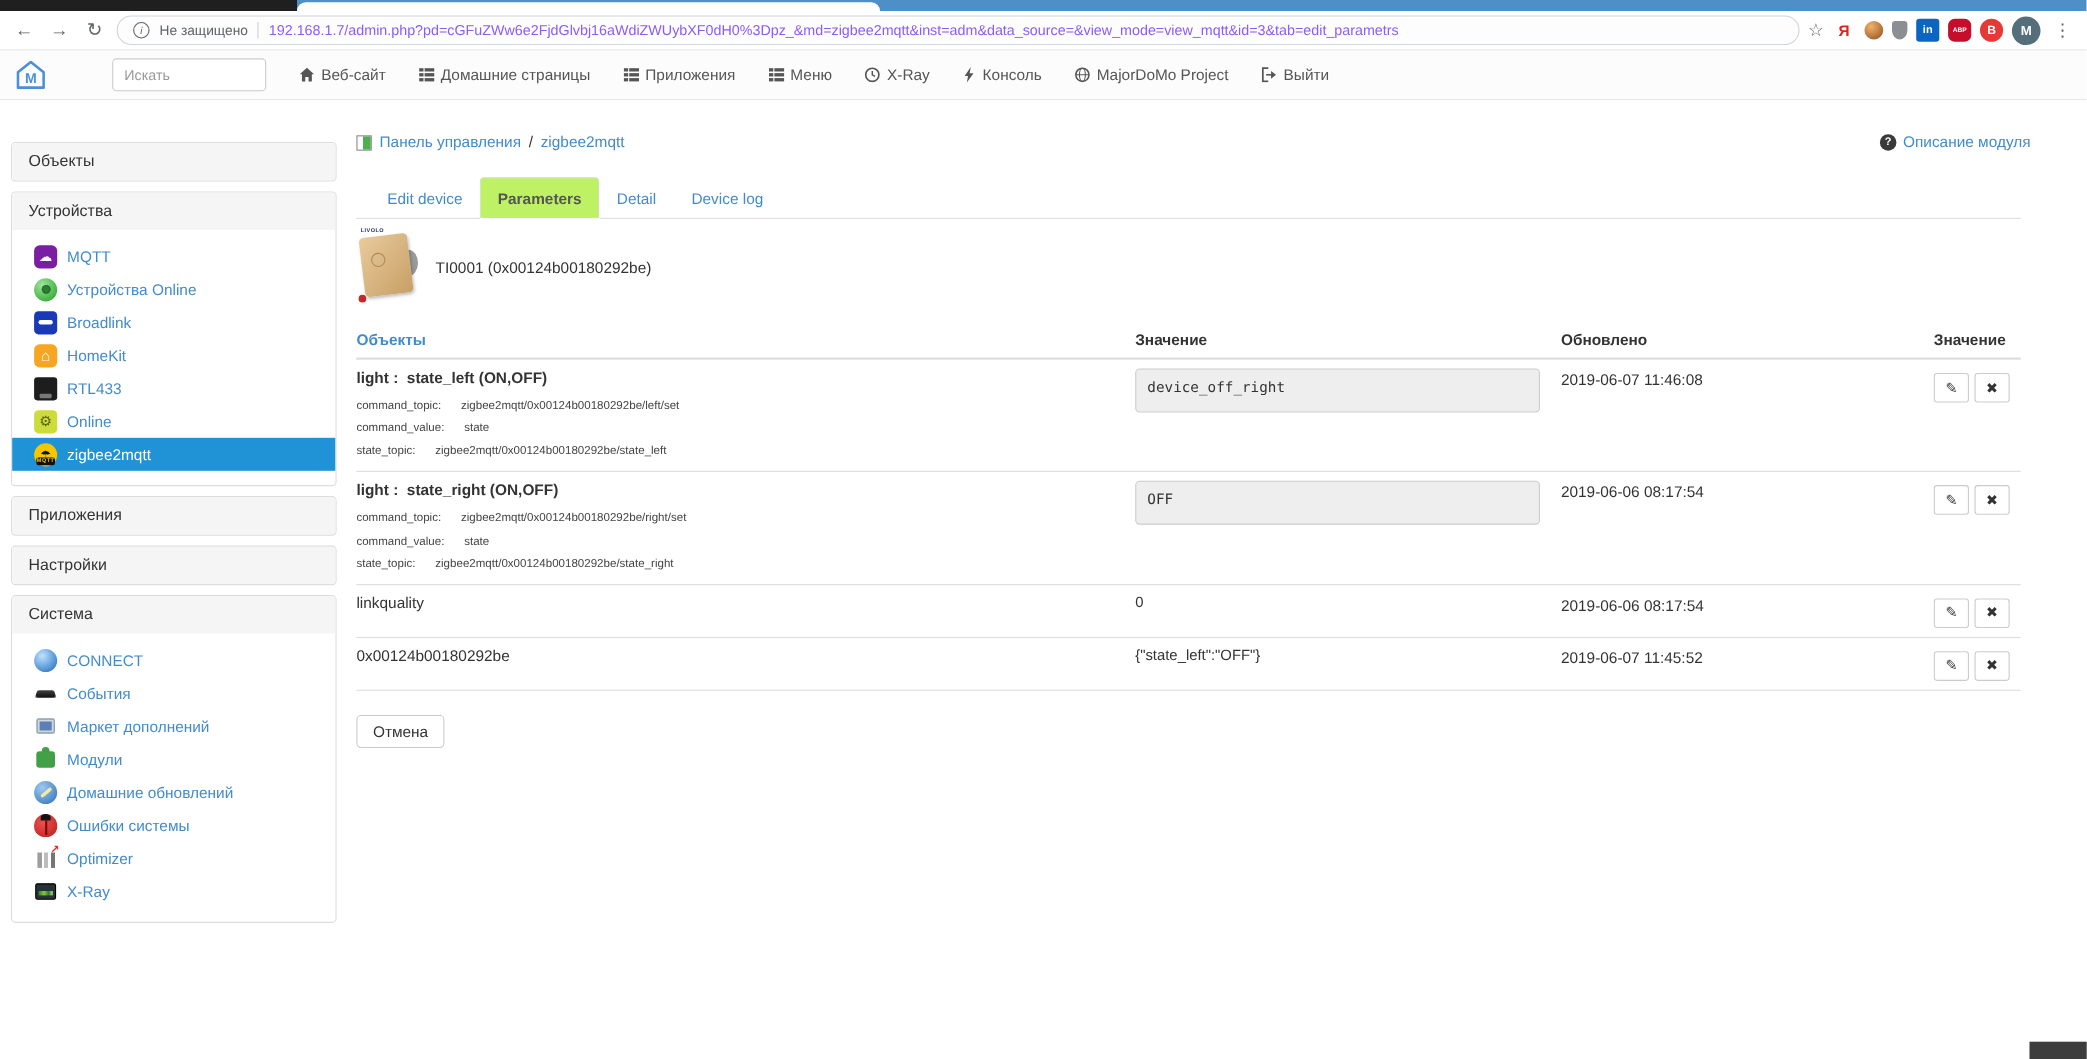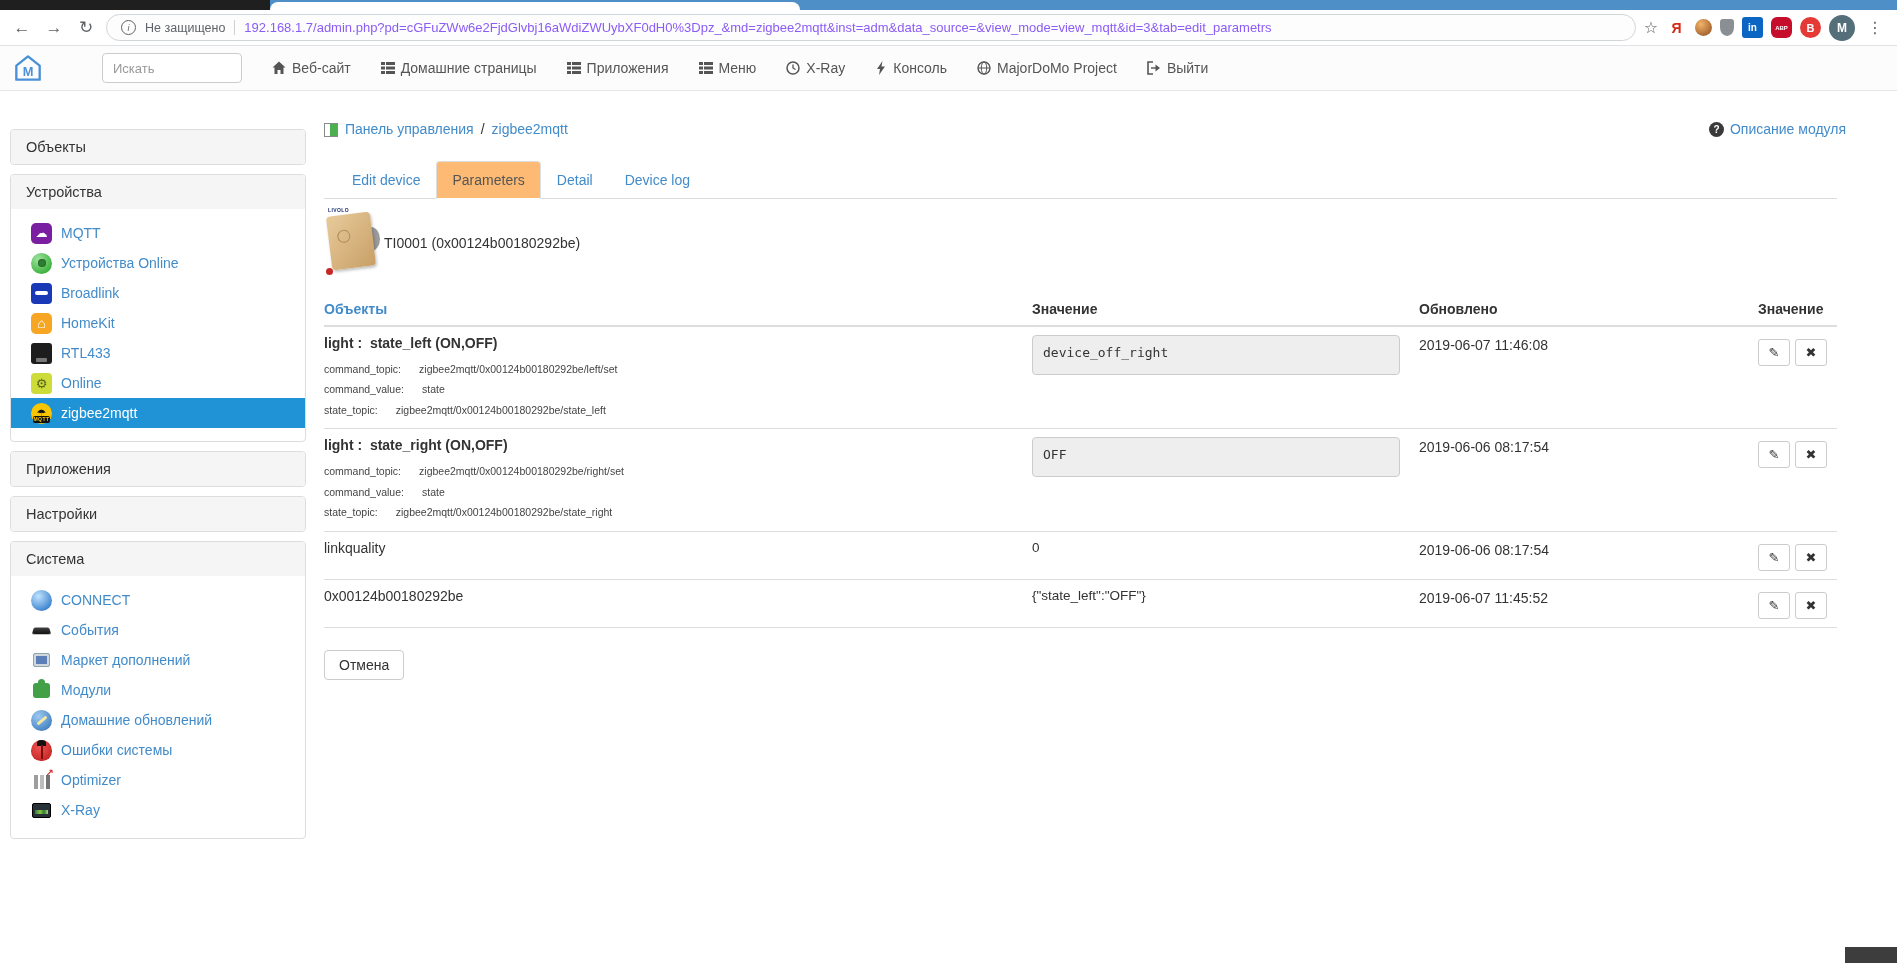--- a/index.html
+++ b/index.html
@@ -94,23 +94,23 @@
   .bc-row { display:flex; justify-content:space-between; align-items:center; }
   .bc-left { display:flex; align-items:flex-end; gap:7px; }
   .bc-icon { width:14px; height:14px; border:1px solid #8a8a8a; background:linear-gradient(90deg,#fff 45%,#4caf50 45%); flex:none; }
   .bc-row a { color:#428bca; text-decoration:none; }
   .bc-right { display:flex; align-items:center; gap:6px; }
   .q-icon { width:15px; height:15px; border-radius:50%; background:#3a3a3a; color:#fff; font-size:10px; font-weight:bold;
     display:flex; align-items:center; justify-content:center; flex:none; }
 
   .tabs { margin-top:24px; display:flex; border-bottom:1px solid #ddd; width:1513px; padding-left:12px; }
   .tab { padding:10px 15px; color:#428bca; cursor:pointer; margin-bottom:-1px; border:1px solid transparent; }
-  .tab.active { background:#fdba74; color:#555; border:1px solid #ddd; border-bottom-color:#fff; border-radius:4px 4px 0 0; cursor:default; }
-
-  .dev-row { margin-top:6px; display:flex; align-items:center; height:76px; }
+  .tab.active { background:#bef264; color:#555; border:1px solid #ddd; border-bottom-color:#fff; border-radius:4px 4px 0 0; cursor:default;font-weight:bold; }
+
+  .dev-row { margin-top:6px; display:flex; align-items:center; gap:12px; height:76px; }
   .dev-img { position:relative; width:60px; height:72px; flex:none; }
   .dev-brand { position:absolute; top:0; left:4px; font-size:5px; font-weight:bold; color:#1a2e6e; letter-spacing:.4px; }
   .dev-knob { position:absolute; right:4px; top:20px; width:18px; height:24px; background:#9a9a9a; border-radius:50%; }
   .dev-panel { position:absolute; left:5px; top:7px; width:44px; height:54px; border-radius:4px;
     background:linear-gradient(135deg,#e8cb9b,#c89f66); transform:rotate(-7deg); box-shadow:1px 2px 3px rgba(0,0,0,.25); }
   .dev-panel::after { content:""; position:absolute; top:15px; left:9px; width:11px; height:11px;
     border:1px solid #b08c55; border-radius:50%; }
   .dev-reddot { position:absolute; left:2px; bottom:4px; width:7px; height:7px; border-radius:50%; background:#c62828; }
 
   .ptable { width:1513px; margin-top:12px; }

